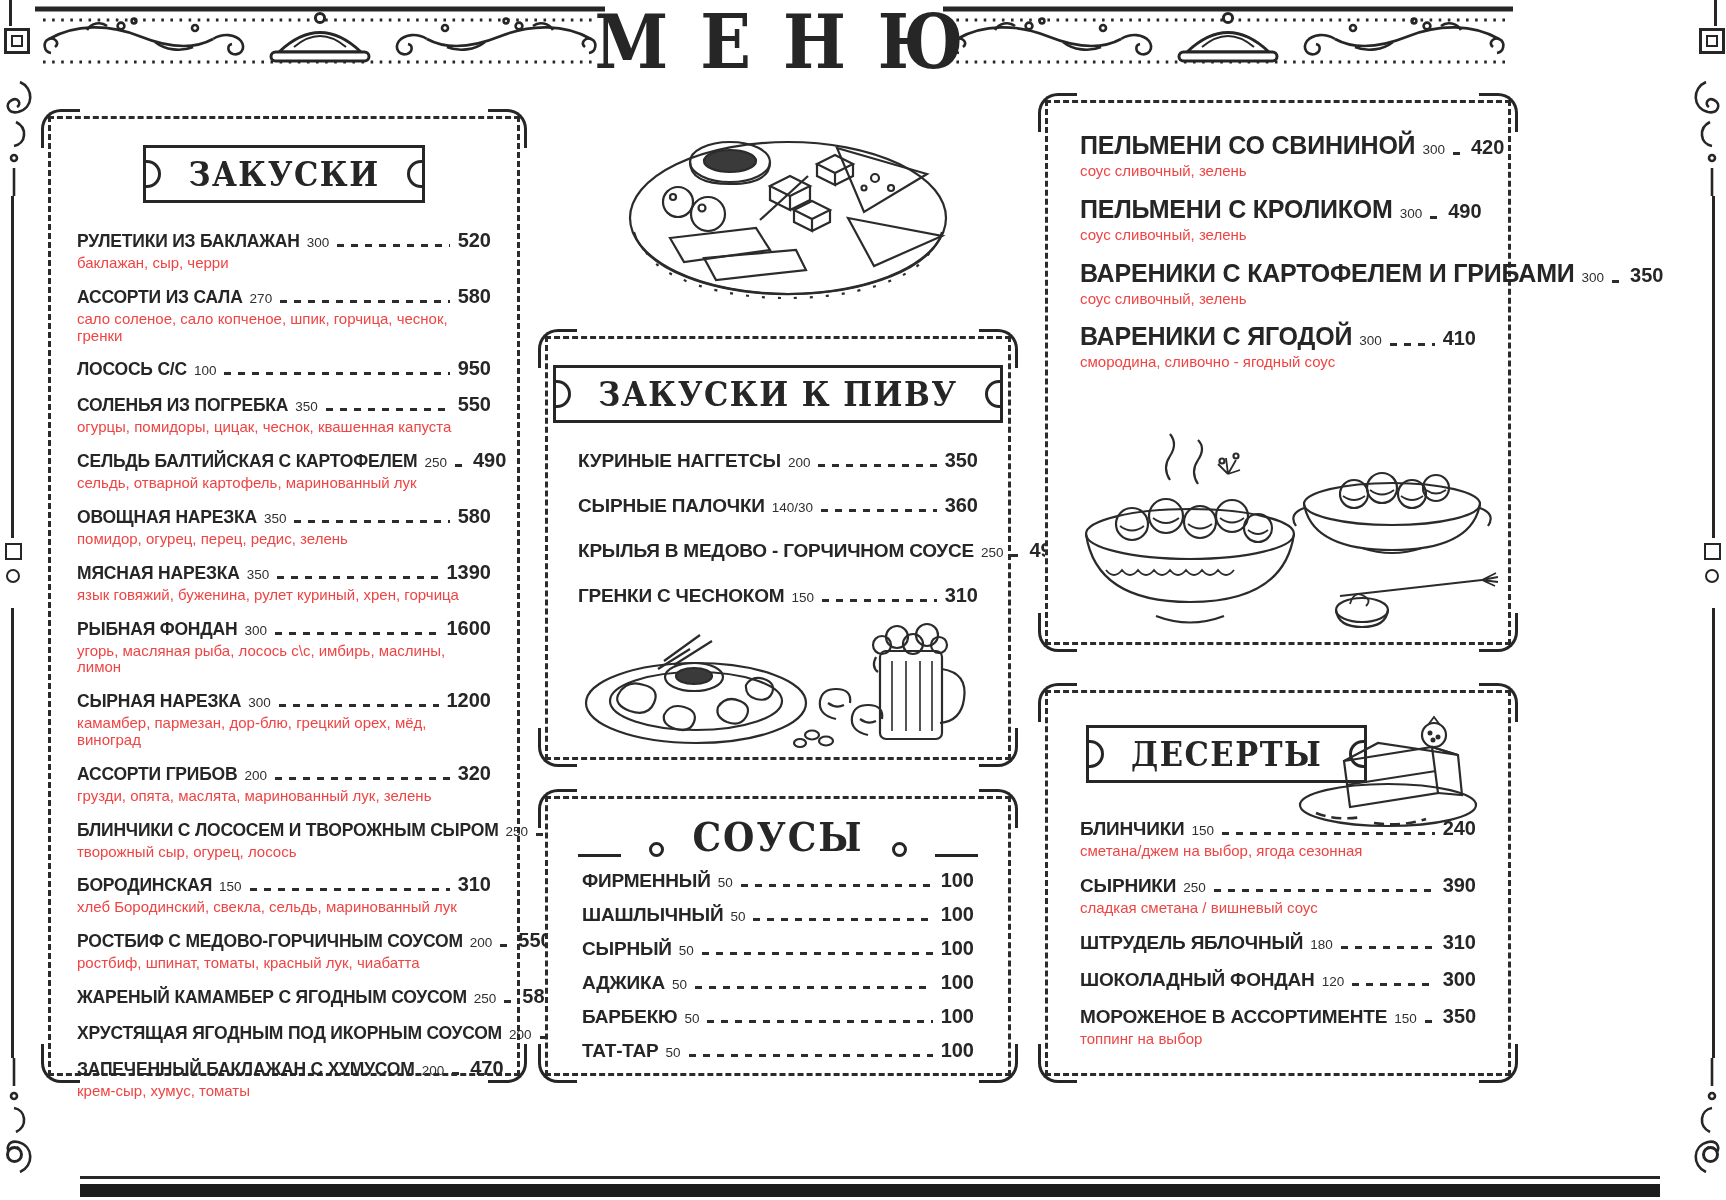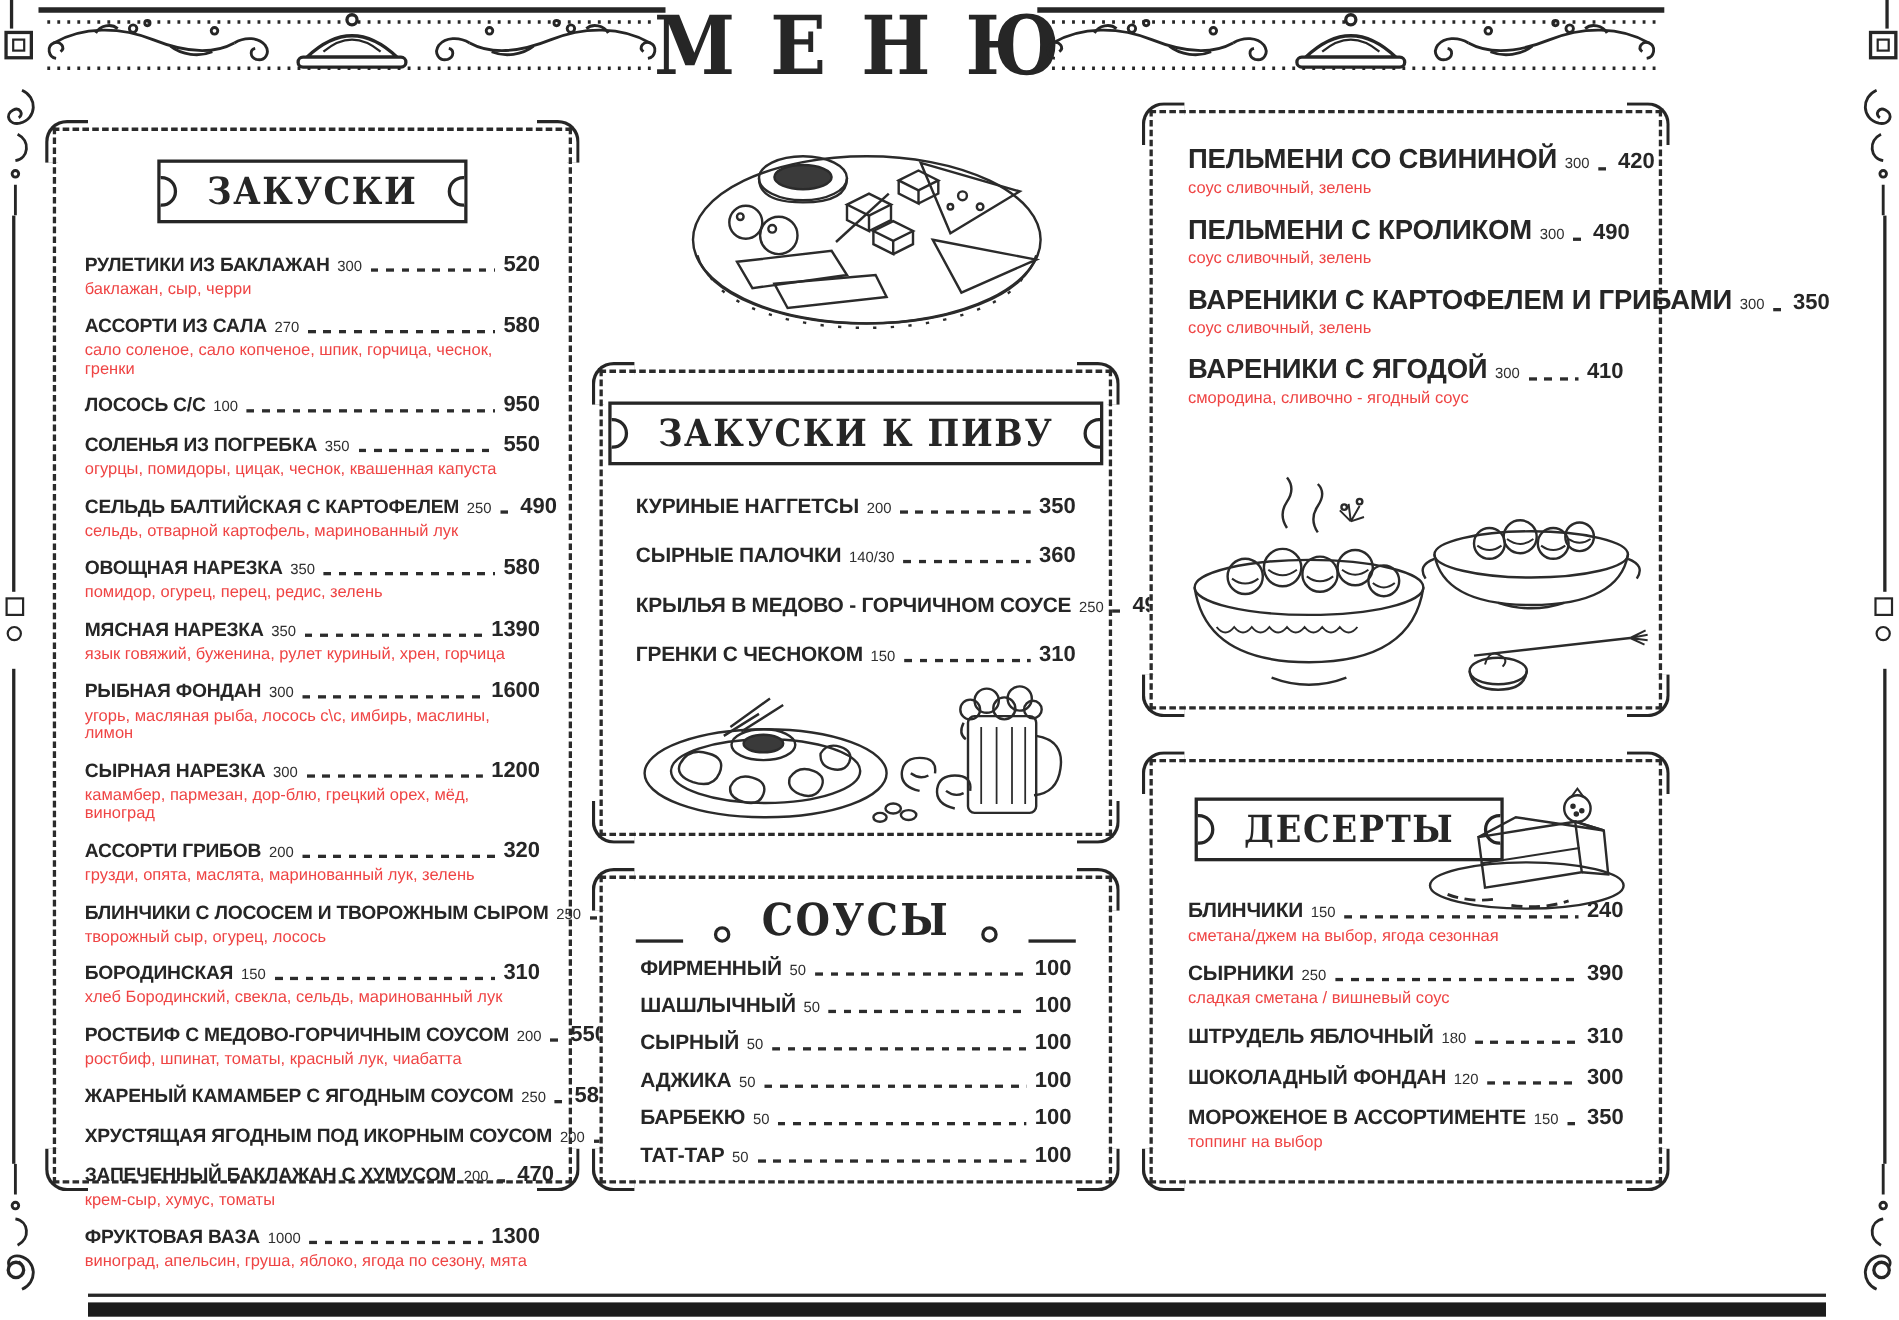--- a/index.html
+++ b/index.html
@@ -433,29 +433,20 @@
   <div class="item">
     <div class="row">
       <span class="iname">ЗАПЕЧЕННЫЙ БАКЛАЖАН С ХУМУСОМ</span>
       <span class="iweight">200</span>
       <span class="dots"></span>
       <span class="iprice">470</span>
     </div>
     <div class="idesc">крем-сыр, хумус, томаты</div>
   </div>
 
-  <div class="item">
-    <div class="row">
-      <span class="iname">ФРУКТОВАЯ ВАЗА</span>
-      <span class="iweight">1000</span>
-      <span class="dots"></span>
-      <span class="iprice">1300</span>
-    </div>
-    <div class="idesc">виноград, апельсин, груша, яблоко, ягода по сезону, мята</div>
-  </div>
 </div>
 </section>
 
 <section class="panel" id="panel-beer">
   <div class="bk bk-tl"></div>
   <div class="bk bk-tr"></div>
   <div class="bk bk-bl"></div>
   <div class="bk bk-br"></div>
   <div class="ticket ticket-center">
     <h2>ЗАКУСКИ К ПИВУ</h2>

